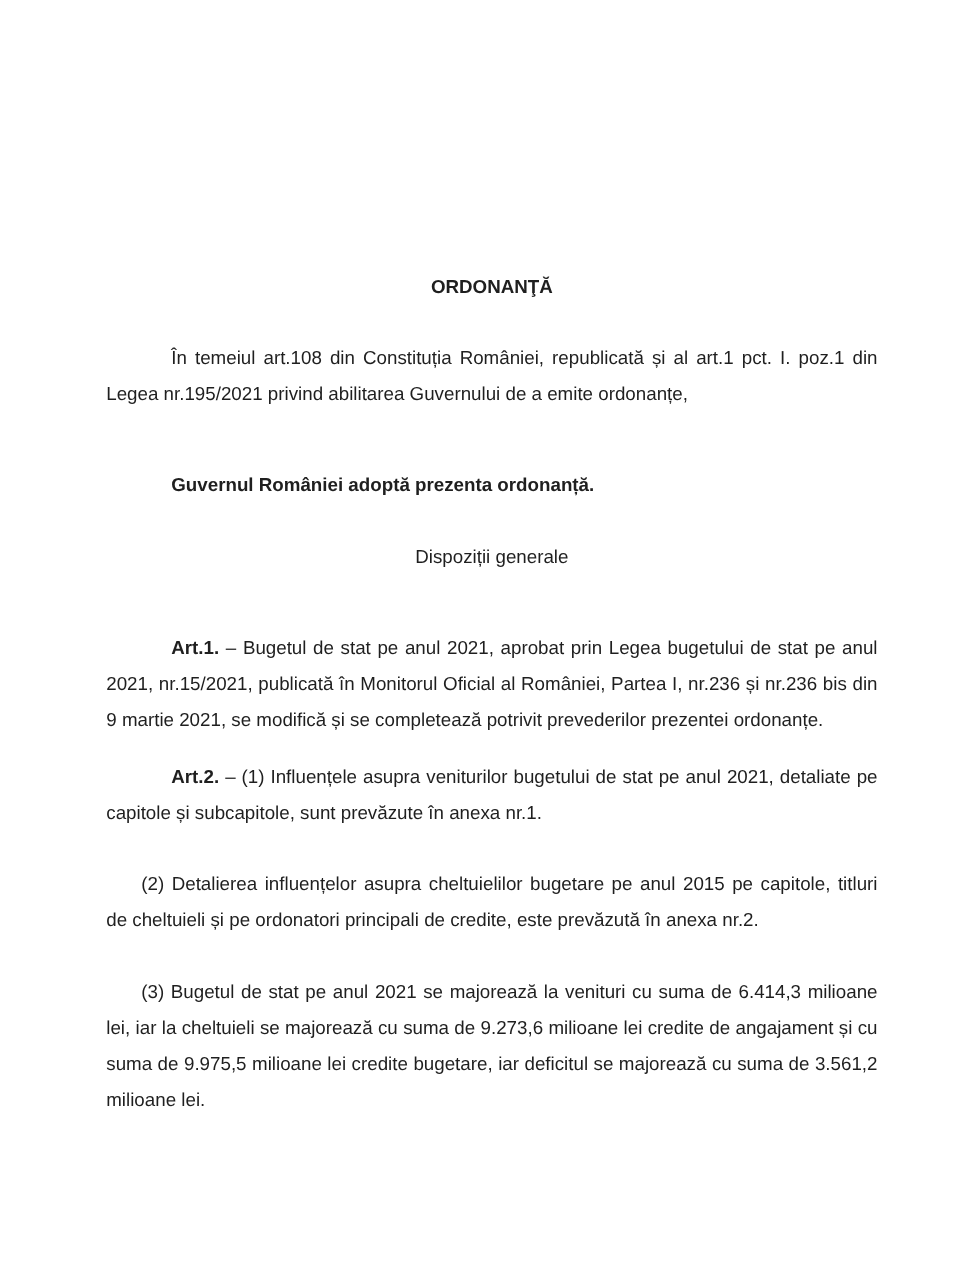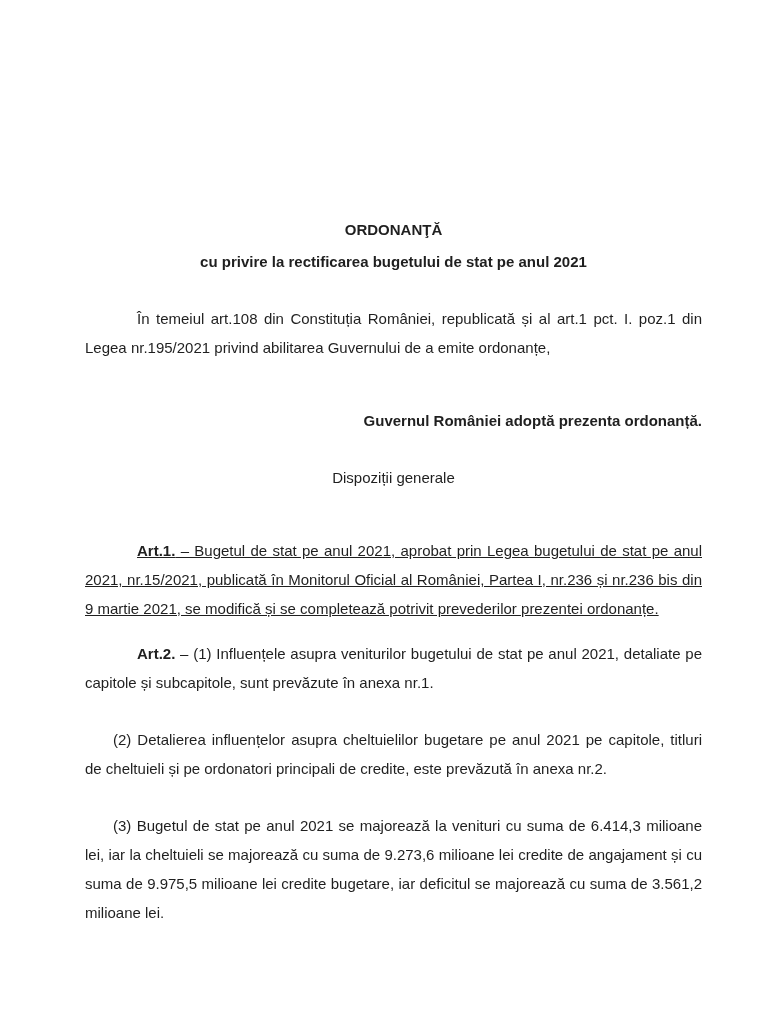--- a/index.html
+++ b/index.html
@@ -24,46 +24,45 @@
   }
   .center { text-align: center; }
   .bold { font-weight: bold; }
   .justify { text-align: justify; }
   .indent { text-indent: 52px; }
   .indent-sm { text-indent: 28px; }
 
   .title { margin-top: 0; }
   .subtitle { margin-top: 3px; }
   .preamble { }
-  .adoption { margin-top: 44px; text-align: right; }
+  .adoption { margin-top: 44px; }
   .chapter { margin-top: 70px; }
-  .art1 { margin-top: 44px; text-decoration: underline; }
+  .art1 { margin-top: 44px; }
   .art2 { margin-top: 16px; }
 </style>
 </head>
 <body>
 
 <div class="page">
 
   <h1 class="doc-text center bold title">ORDONANŢĂ</h1>
 
-  <h2 class="doc-text center bold subtitle">cu privire la rectificarea bugetului de stat pe anul 2021</h2>
 
   <p class="doc-text justify indent preamble">În temeiul art.108 din Constituția României, republicată și al art.1 pct. I. poz.1 din Legea nr.195/2021 privind abilitarea Guvernului de a emite ordonanțe,</p>
 
   <p class="doc-text bold indent adoption">Guvernul României adoptă prezenta ordonanță.</p>
 
 
   <div class="doc-text center">Dispoziții generale</div>
 
   <p class="doc-text justify indent art1">
     <strong>Art.1.</strong><span> – Bugetul de stat pe anul 2021, aprobat prin Legea bugetului de stat pe anul 2021, nr.15/2021, publicată în Monitorul Oficial al României, Partea I, nr.236 și nr.236 bis din 9 martie 2021, se modifică și se completează potrivit prevederilor prezentei ordonanțe.</span>
   </p>
 
   <p class="doc-text justify indent art2">
     <strong>Art.2.</strong><span> – (1) Influențele asupra veniturilor bugetului de stat pe anul 2021, detaliate pe capitole și subcapitole, sunt prevăzute în anexa nr.1.</span>
   </p>
 
-  <p class="doc-text justify indent-sm">(2) Detalierea influențelor asupra cheltuielilor bugetare pe anul 2021 pe capitole, titluri de cheltuieli și pe ordonatori principali de credite, este prevăzută în anexa nr.2.</p>
+  <p class="doc-text justify indent-sm">(2) Detalierea influențelor asupra cheltuielilor bugetare pe anul 2015 pe capitole, titluri de cheltuieli și pe ordonatori principali de credite, este prevăzută în anexa nr.2.</p>
 
   <p class="doc-text justify indent-sm">(3) Bugetul de stat pe anul 2021 se majorează la venituri cu suma de 6.414,3 milioane lei, iar la cheltuieli se majorează cu suma de 9.273,6 milioane lei credite de angajament și cu suma de 9.975,5 milioane lei credite bugetare, iar deficitul se majorează cu suma de 3.561,2 milioane lei.</p>
 
 </div>
 
 </body></html>

